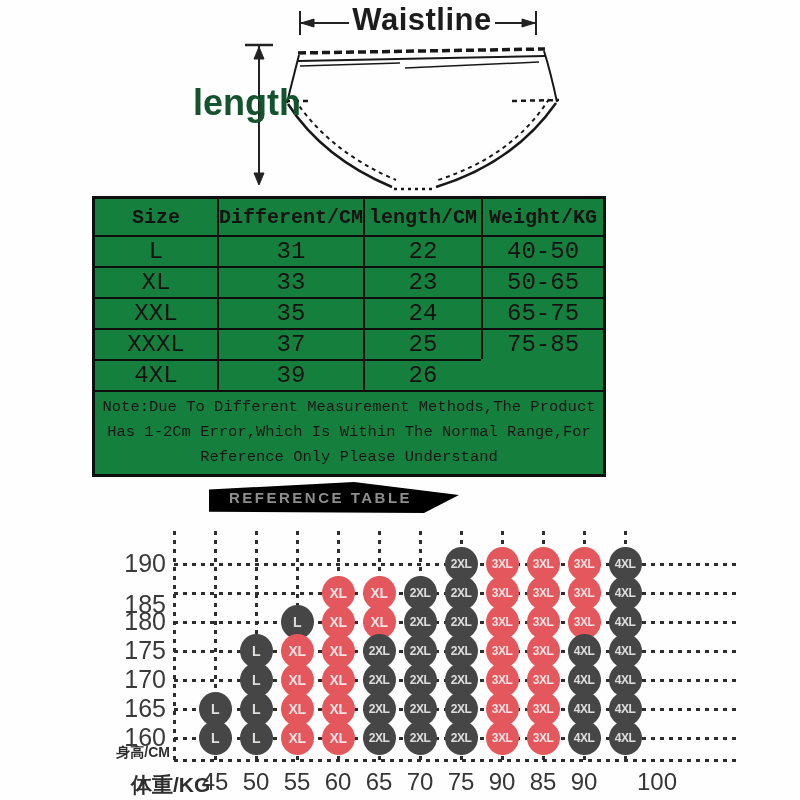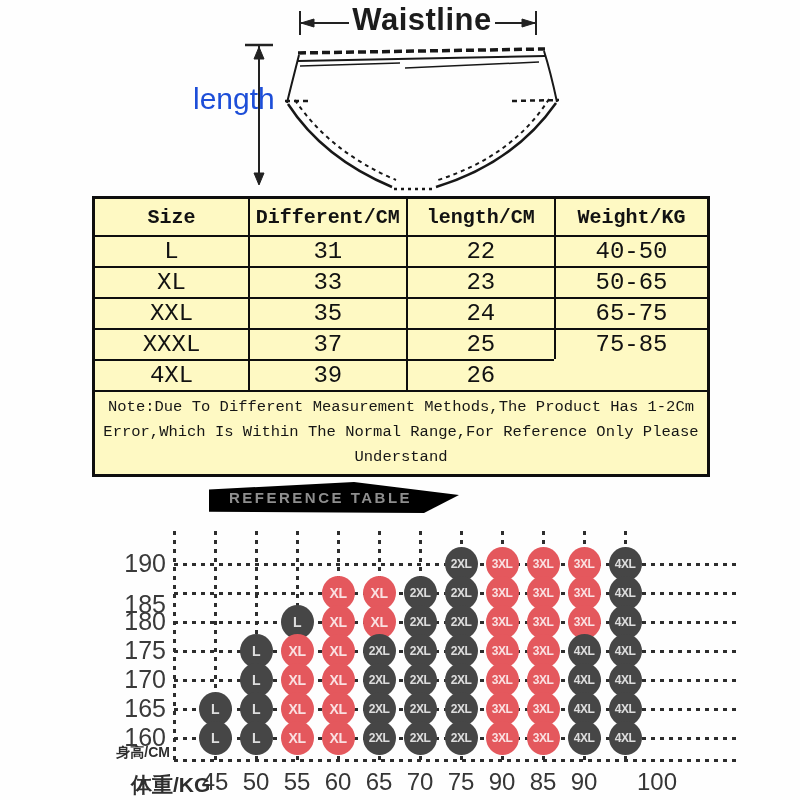--- a/index.html
+++ b/index.html
@@ -4,25 +4,25 @@
 <style>
   html,body{margin:0;padding:0;background:#e9e9e9;}
   .page{position:relative;width:800px;height:800px;margin:0 auto;background:#fefefe;overflow:hidden;
         font-family:"Liberation Sans",sans-serif;color:#1a1a1a;}
 
   
   .diagram{position:absolute;left:8px;top:0;width:800px;height:196px;}
   .sketch{position:absolute;left:0;top:0;}
   .waistline-label{position:absolute;left:344px;top:2px;width:140px;text-align:center;
         font-size:31px;font-weight:bold;color:#1c1c1c;letter-spacing:0.5px;}
-  .length-label{position:absolute;left:185px;top:82px;font-size:30px;font-weight:normal;color:#1d4ed8;}
-
-  
-  .size-table{position:absolute;left:92px;top:196px;width:618px;box-sizing:border-box;
-        border:3px solid #0e0e0e;background:#fef9c3;}
+  .length-label{position:absolute;left:185px;top:82px;font-size:36px;font-weight:bold;color:#14532d;}
+
+  
+  .size-table{position:absolute;left:92px;top:196px;width:514px;box-sizing:border-box;
+        border:3px solid #0e0e0e;background:#15803d;}
   .tgrid{display:grid;grid-template-columns:1fr 1.03fr 0.97fr 1fr;}
   .cell{display:flex;align-items:center;justify-content:center;box-sizing:border-box;
         font-family:"Liberation Mono","DejaVu Sans Mono",monospace;color:#121212;}
   .hdr{height:36px;font-size:20px;font-weight:bold;}
   .val{height:31px;font-size:24px;border-top:2.5px solid #0e0e0e;}
   .tgrid .cell:nth-child(4n+2),.tgrid .cell:nth-child(4n+3),.tgrid .cell:nth-child(4n+4){border-left:2.5px solid #0e0e0e;}
   .note{border-top:2.5px solid #0e0e0e;font-family:"Liberation Mono","DejaVu Sans Mono",monospace;
         font-size:15.5px;line-height:25px;text-align:center;padding:3px 2px 4px;color:#161616;}
 
   

